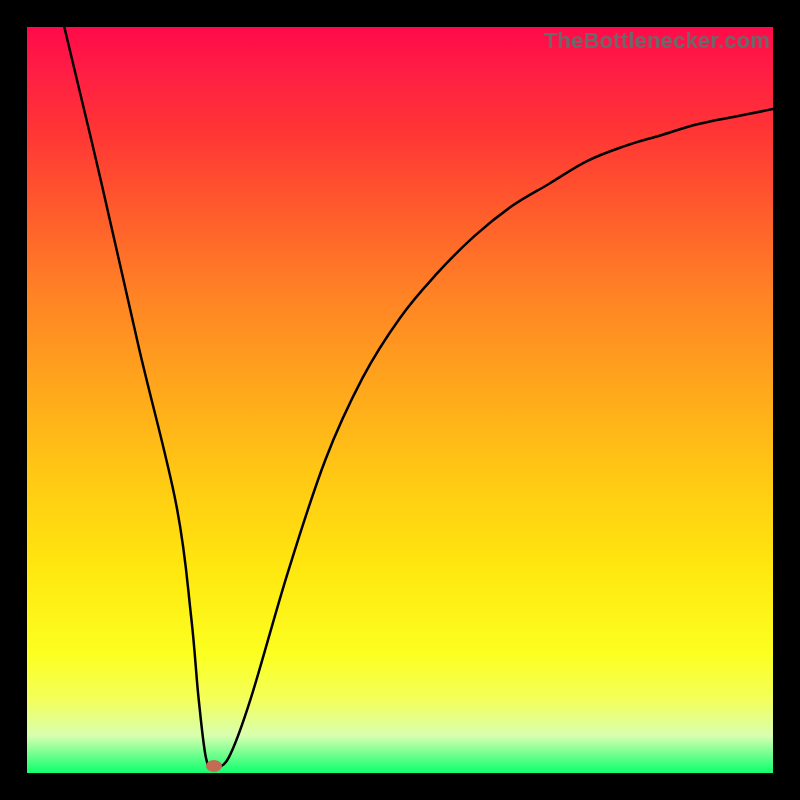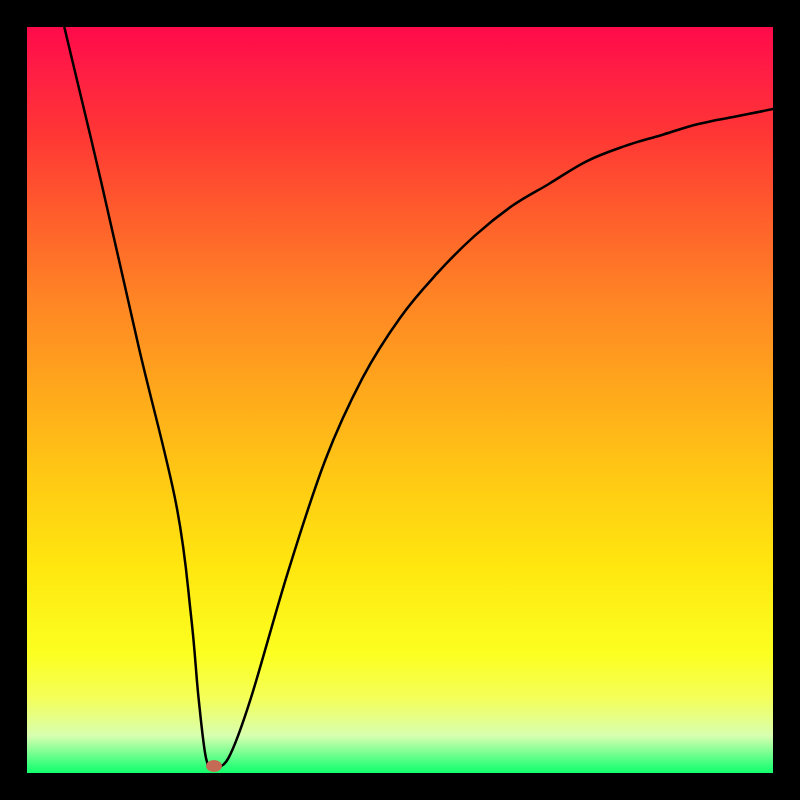--- a/index.html
+++ b/index.html
@@ -61,18 +61,19 @@
     border-radius: 50%;
     background: #c46a55;
     transform: translate(-50%, -50%);
   }
 </style>
 </head>
 <body>
 
 <div class="frame">
   <div class="plot-area">
+    <div class="attrib">TheBottlenecker.com</div>
     <svg class="curve" viewBox="0 0 746 746" preserveAspectRatio="none">
       <path id="curve-path" d="M 37.3 0.0 C 44.0 28.2, 61.2 98.9, 74.6 156.7 C 88.0 214.4, 98.5 263.0, 111.9 320.8 C 125.3 378.5, 139.8 429.1, 149.2 477.4 C 158.6 525.8, 160.1 554.4, 164.1 589.3 C 168.1 624.3, 168.9 645.9, 171.6 671.4 C 174.3 696.9, 176.4 719.0, 179.0 731.1 C 181.7 743.2, 182.5 738.5, 186.5 738.5 C 190.5 738.5, 194.7 743.2, 201.4 731.1 C 208.1 719.0, 213.1 705.0, 223.8 671.4 C 234.5 637.8, 247.7 587.5, 261.1 544.6 C 274.5 501.6, 285.0 467.6, 298.4 432.7 C 311.8 397.8, 322.3 376.1, 335.7 350.6 C 349.1 325.1, 359.6 309.7, 373.0 290.9 C 386.4 272.1, 396.9 261.0, 410.3 246.2 C 423.7 231.4, 434.2 221.0, 447.6 208.9 C 461.0 196.8, 471.5 188.4, 484.9 179.0 C 498.3 169.6, 508.8 164.7, 522.2 156.7 C 535.6 148.6, 546.1 141.0, 559.5 134.3 C 572.9 127.6, 583.4 124.1, 596.8 119.4 C 610.2 114.7, 620.7 112.2, 634.1 108.2 C 647.5 104.1, 658.0 100.3, 671.4 97.0 C 684.8 93.6, 695.3 92.2, 708.7 89.5 C 722.1 86.8, 739.3 83.4, 746.0 82.1"></path>
     </svg>
     <div class="marker" id="marker" style="left: 186.5px; top: 738.54px;"></div>
   </div>
 </div>
 
 </body></html>

